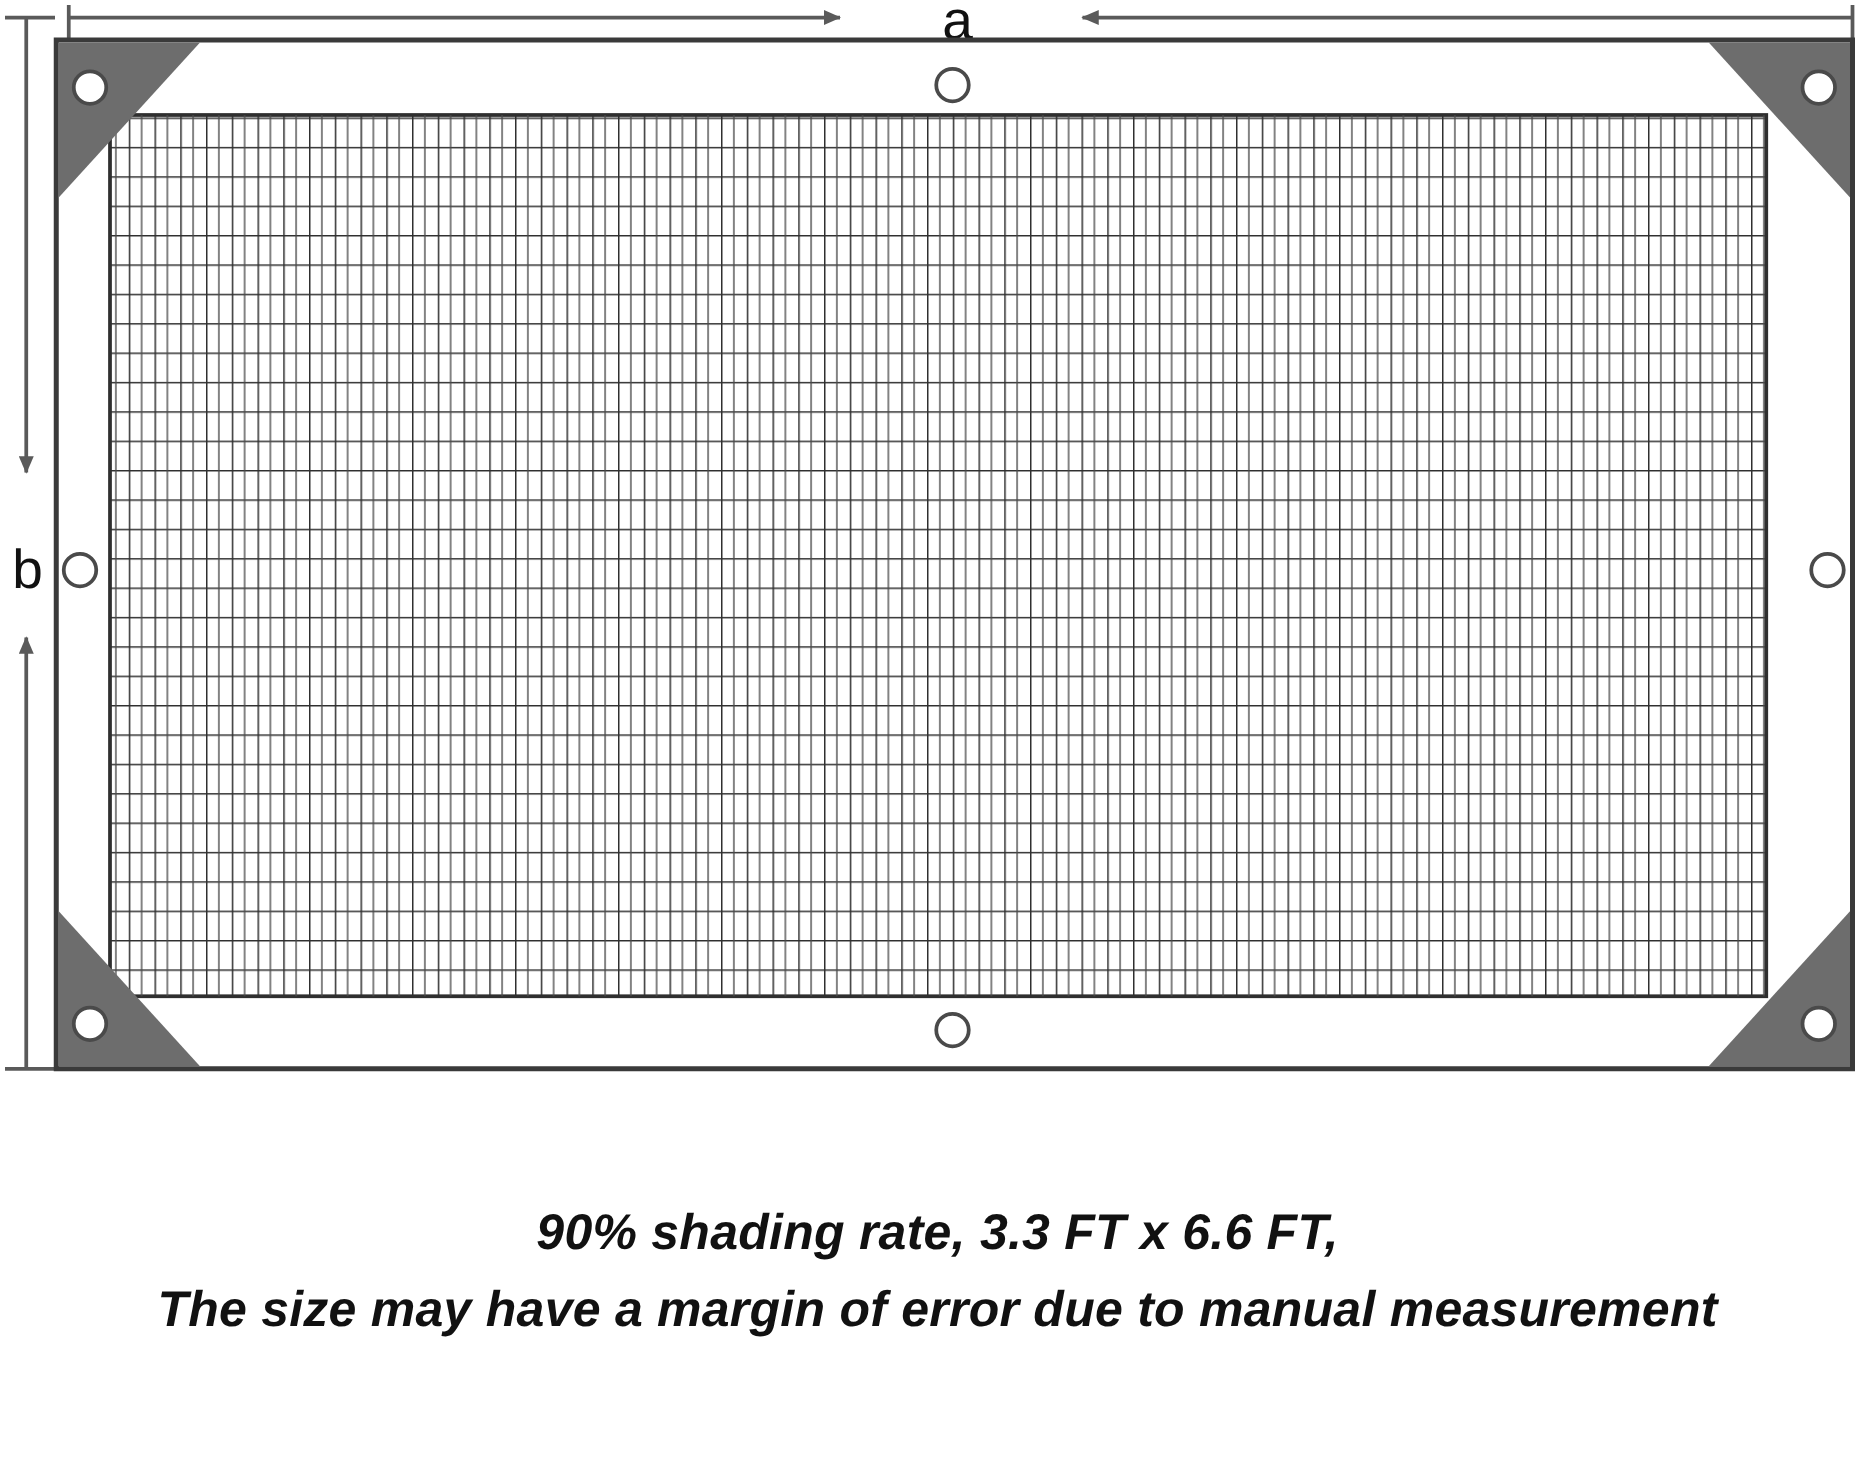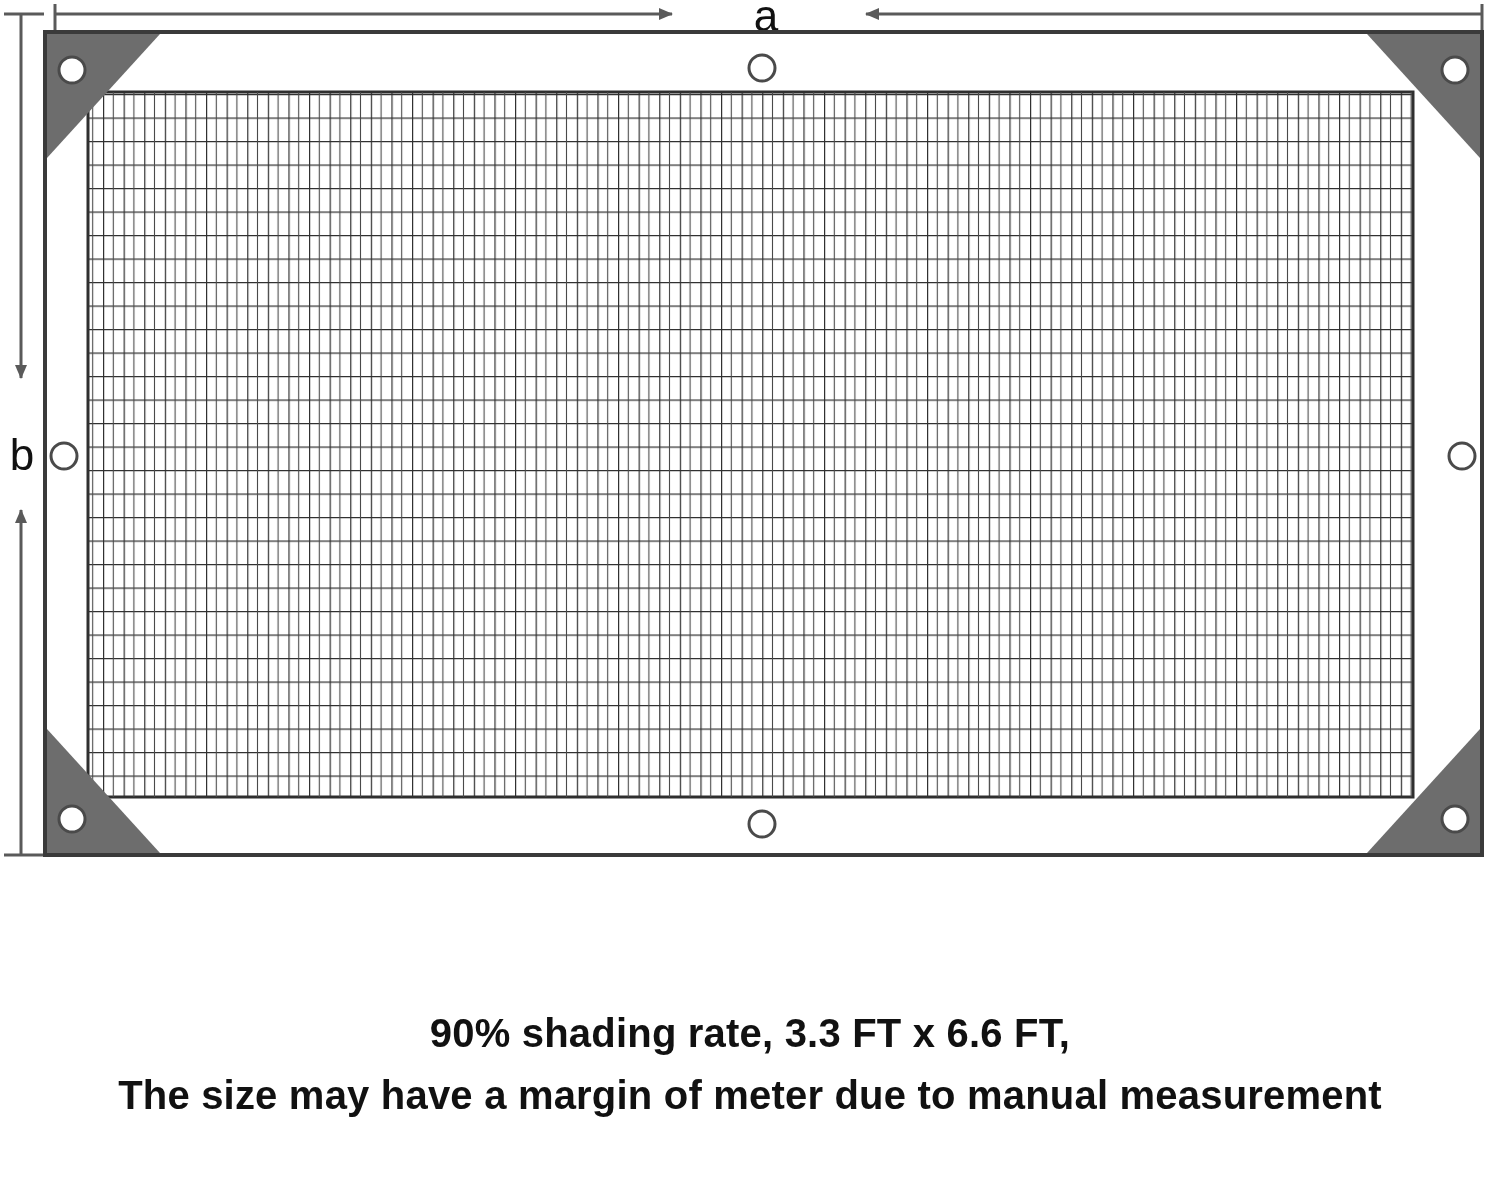--- a/index.html
+++ b/index.html
@@ -40,23 +40,24 @@
 
   .dim-label {
     font-family: "Liberation Sans", sans-serif;
     font-size: 44px;
     fill: #111111;
   }
 
   .caption-block {
     position: absolute;
     left: 0;
-    top: 1002px;
+    top: 955px;
     width: 1500px;
     text-align: center;
+    font-style: italic;
   }
 
   .caption-line {
     font-family: "Liberation Sans", sans-serif;
     font-weight: bold;
     color: #111111;
     letter-spacing: 0.2px;
   }
 
   .caption-line.l1 {
@@ -157,16 +158,16 @@
       </g>
       <g>
         <circle cx="1462" cy="456" r="13" fill="#ffffff" stroke="#4a4a4a" stroke-width="3"></circle>
       </g>
 
     </svg>
   </div>
 
   <div class="caption-block">
     <div class="caption-line l1">90% shading  rate, 3.3 FT x 6.6 FT,</div>
-    <div class="caption-line l3">The size  may  have a margin of meter due to manual measurement</div>
+    <div class="caption-line l3">The size  may  have a margin of error due to manual measurement</div>
   </div>
 
 </div>
 
 </body></html>

